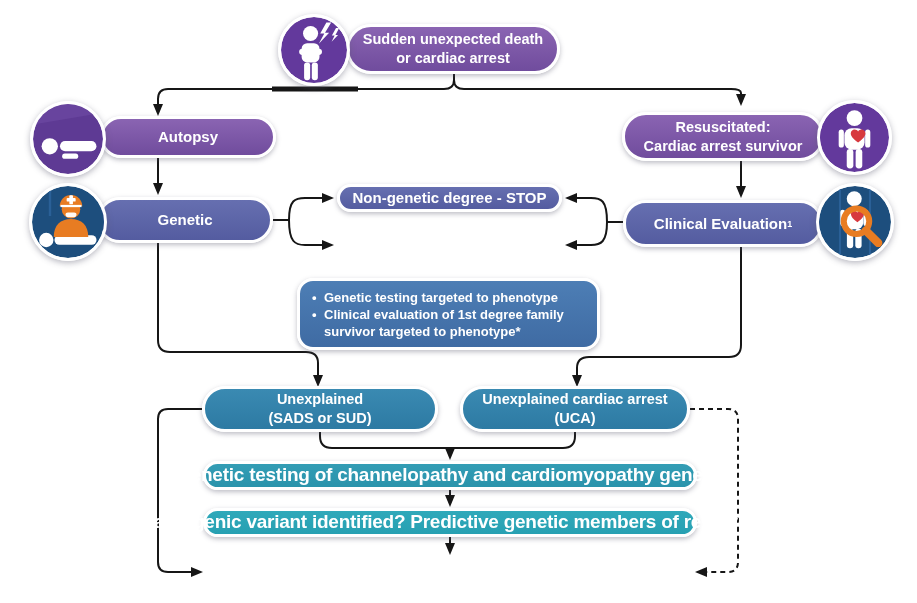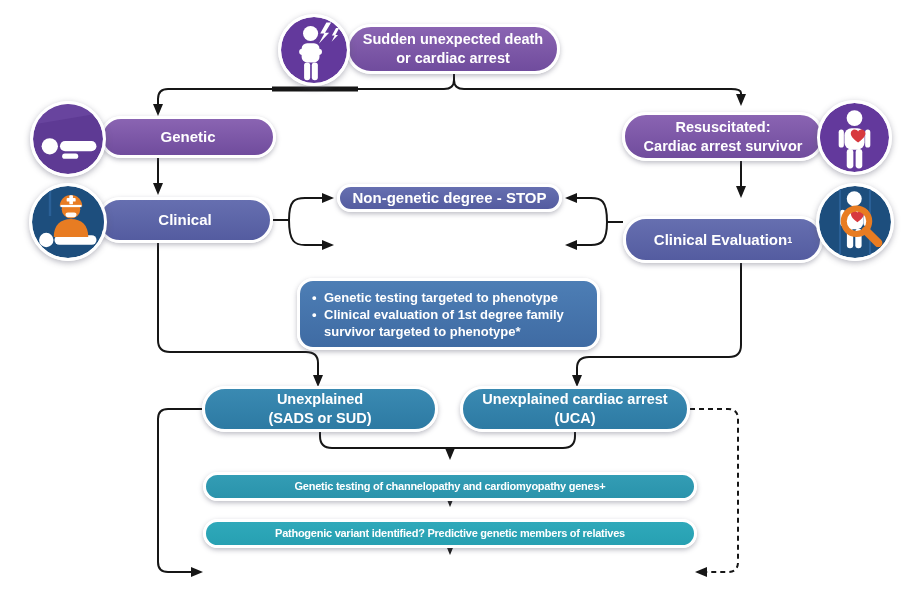--- a/index.html
+++ b/index.html
@@ -15,21 +15,21 @@
     white-space:pre-line;line-height:1.28;z-index:2;
   }
   .purple{background:linear-gradient(180deg,#8a64b2,#704c9d);}
   .slate{background:linear-gradient(180deg,#666fb0,#545ca0);}
   .teal-dk{background:linear-gradient(180deg,#3a8ab2,#2d7aa3);text-align:center;}
   .teal-md{background:linear-gradient(180deg,#339db5,#2a93ab);}
   .teal-md2{background:linear-gradient(180deg,#2fa9ba,#27a0b2);}
   .teal-lt{background:linear-gradient(180deg,#41c5c7,#30b8bc);}
   .fs-lg{font-size:15px;}
   .fs-md{font-size:14.5px;}
-  .fs-bar{font-size:11px;letter-spacing:-0.25px;white-space:nowrap;margin-top:11px;}
+  .fs-bar{font-size:19px;letter-spacing:-0.25px;white-space:nowrap;}
   .circle{
     position:absolute;border-radius:50%;border:3px solid #fff;
     box-shadow:0 2px 6px rgba(90,90,110,.45);z-index:3;overflow:hidden;
     box-sizing:border-box;
   }
   .circle svg{display:block;width:100%;height:100%;}
   sup{font-size:9px;vertical-align:super;line-height:0;}
   .bullets{
     position:absolute;left:297px;top:278px;width:303px;height:72px;
     box-sizing:border-box;border:3px solid #fff;border-radius:16px;
@@ -84,31 +84,31 @@
 
       <path d="M202,409 h-34 q-10,0 -10,10 V562 q0,10 10,10 h26" marker-end="url(#ah)"></path>
 
       <path d="M690,409 h38 q10,0 10,10 V562 q0,10 -10,10 h-24" stroke-dasharray="5,4" marker-end="url(#ah)"></path>
     </g>
   </svg>
 
   <div class="pill purple fs-md" style="left:346px;top:24px;width:214px;height:50px;border-radius:25px;">Sudden unexpected death
 or cardiac arrest</div>
 
-  <div class="pill purple fs-lg" style="left:100px;top:116px;width:176px;height:42px;border-radius:21px;">Genetic</div>
-
-  <div class="pill slate fs-lg" style="left:97px;top:197px;width:176px;height:46px;border-radius:23px;">Clinical</div>
+  <div class="pill purple fs-lg" style="left:100px;top:116px;width:176px;height:42px;border-radius:21px;">Autopsy</div>
+
+  <div class="pill slate fs-lg" style="left:97px;top:197px;width:176px;height:46px;border-radius:23px;">Genetic</div>
 
   <div class="pill slate fs-lg" style="left:337px;top:184px;width:225px;height:28px;border-radius:14px;">Non-genetic degree - STOP</div>
 
 
   <div class="pill purple fs-md" style="left:622px;top:112px;width:202px;height:49px;border-radius:24px;">Resuscitated:
 Cardiac arrest survivor</div>
 
-  <div class="pill slate fs-lg" style="left:623px;top:216px;width:200px;height:47px;border-radius:23px;">
+  <div class="pill slate fs-lg" style="left:623px;top:200px;width:200px;height:47px;border-radius:23px;">
     <span>Clinical Evaluation</span><sup>1</sup>
   </div>
 
   <div class="bullets">
     <div class="bullet-item">
       <span class="bullet-dot">•</span>
       <span>Genetic testing targeted to phenotype</span>
     </div>
     <div class="bullet-item">
       <span class="bullet-dot">•</span>

